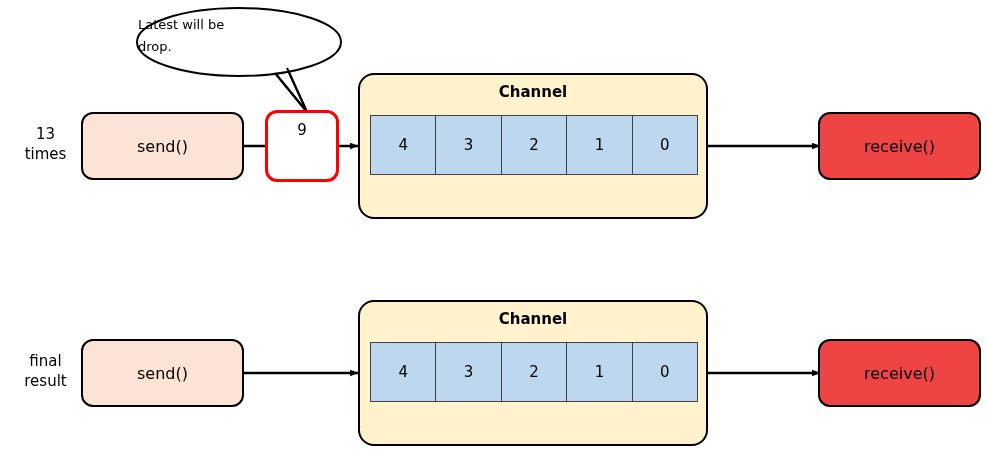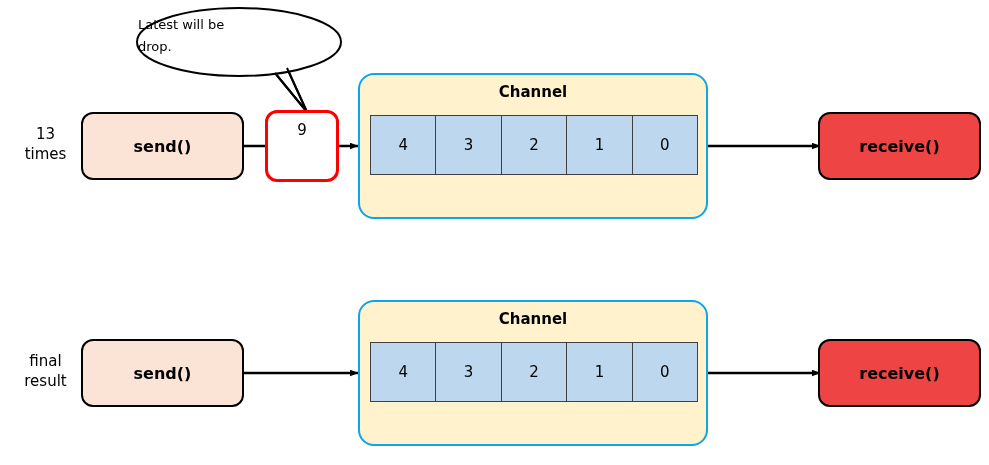--- a/index.html
+++ b/index.html
@@ -34,29 +34,29 @@
 
   
   .proc-box {
     border: 2px solid #000000;
     border-radius: 12px;
     box-sizing: border-box;
     display: flex;
     align-items: center;
     justify-content: center;
     font-size: 16px;
-    font-weight: bold;
+    font-weight: normal;
   }
   .proc-send    { background: #fbe4d6; }
   .proc-receive { background: #ef4444; }
 
   
   .channel-box {
     background: #fff2cc;
-    border: 2px solid #0ea5e9;
+    border: 2px solid #000000;
     border-radius: 16px;
     box-sizing: border-box;
   }
   .channel-title {
     position: absolute;
     left: 0; right: 0;
     top: 8px;
     text-align: center;
     font-size: 15px;
     font-weight: bold;

